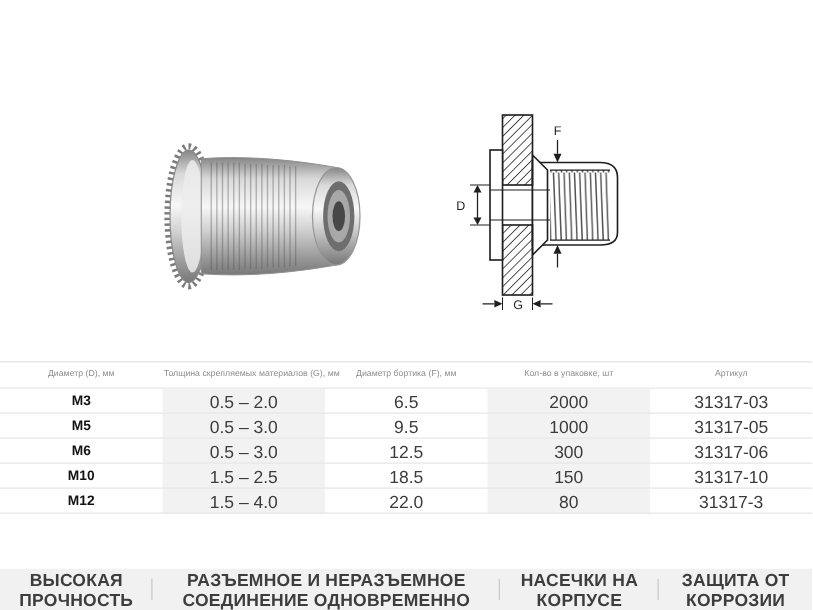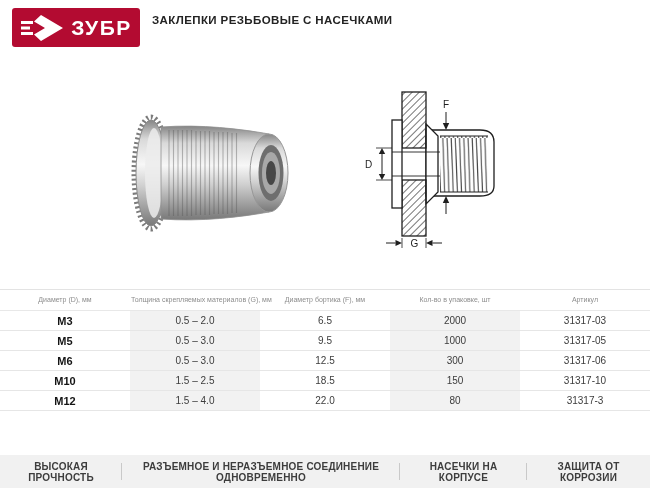--- a/index.html
+++ b/index.html
@@ -26,55 +26,47 @@
   .spec-table{
     position:absolute;top:289px;left:0;width:650px;
     border-collapse:collapse;table-layout:fixed;border-top:1px solid #e3e3e3;
   }
   .spec-table th{
     font-size:7px;font-weight:normal;color:#8d8d8d;
     padding:6px 1px 7px;text-align:center;white-space:nowrap;
     border-bottom:1px solid #e8e8e8;
   }
   .spec-table td{
-    height:19px;font-size:10px;color:#3c3c3c;text-align:center;
+    height:19px;font-size:14px;color:#3c3c3c;text-align:center;
     border-bottom:1px solid #e6e6e6;padding:0;
   }
   .spec-table tbody td:first-child{font-weight:bold;font-size:11px;color:#141414;}
   .spec-table tbody td:nth-child(2),
   .spec-table tbody td:nth-child(4){background:#f2f2f2;}
   
   .footer{
     position:absolute;left:0;top:455px;width:650px;height:33px;background:#f1f1f1;
     display:flex;align-items:stretch;
   }
   .footer-item{
     position:relative;display:flex;align-items:center;justify-content:center;
-    font-size:10px;font-weight:bold;color:#3d3d3d;letter-spacing:.2px;text-align:center;
+    font-size:14px;font-weight:bold;color:#3d3d3d;letter-spacing:.2px;text-align:center;
     padding:0 4px;box-sizing:border-box;
   }
   .footer-item:not(:last-child)::after{
     content:"";position:absolute;right:0;top:8px;bottom:8px;width:1px;background:#c9c9c9;
   }
   .fi-1{width:122px;} .fi-2{width:127px;} .fi-3{width:278px;} .fi-4{width:123px;}
 </style>
 </head>
 <body>
 
 <div class="page">
 
-  <div class="logo">
-    <svg width="44" height="28" viewBox="0 0 44 28">
-      <path d="M1 8.5 H13 M1 14 H10 M1 19.5 H13" stroke="#ffffff" stroke-width="3" fill="none"></path>
-      <polygon points="21,1 43,14 21,27 14,20.5 25,14 14,7.5" fill="#ffffff"></polygon>
-    </svg>
-    <span class="logo-text">ЗУБР</span>
-  </div>
   <div class="title">
-    <div>ЗАКЛЕПКИ РЕЗЬБОВЫЕ С НАСЕЧКАМИ</div>
   </div>
 
   <svg class="photo" width="200" height="140" viewBox="0 0 200 140">
     <defs>
       <linearGradient id="met" x1="0" y1="0" x2="0" y2="1">
         <stop offset="0" stop-color="#858585"></stop>
         <stop offset="0.18" stop-color="#d9d9d9"></stop>
         <stop offset="0.42" stop-color="#f7f7f7"></stop>
         <stop offset="0.62" stop-color="#d0d0d0"></stop>
         <stop offset="0.85" stop-color="#9a9a9a"></stop>

